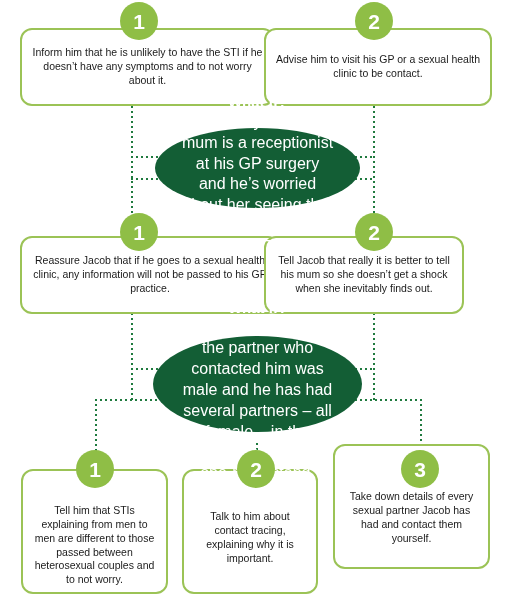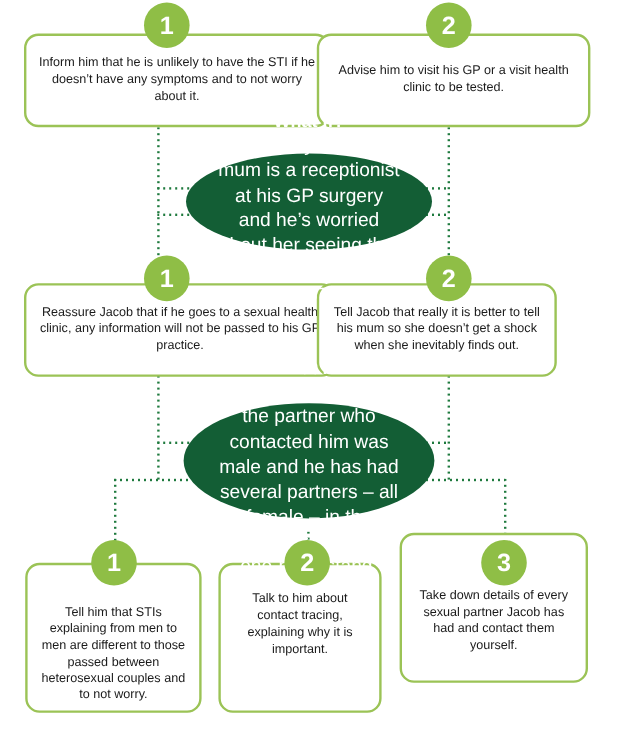--- a/index.html
+++ b/index.html
@@ -128,21 +128,21 @@
   <div class="dot-v" style="left:420px; top:399px; height:58px;"></div>
 
   <div class="opt-box" style="left:20px; top:28px; width:255px; height:78px;">
     <div class="opt-text">Inform him that he is unlikely to have the STI if he doesn’t have any symptoms and to not worry about it.</div>
   </div>
   <div class="badge" style="left:120px; top:2px;">
     <span>1</span>
   </div>
 
   <div class="opt-box" style="left:264px; top:28px; width:228px; height:78px;">
-    <div class="opt-text">Advise him to visit his GP or a visit health clinic to be tested.</div>
+    <div class="opt-text">Advise him to visit his GP or a sexual health clinic to be contact.</div>
   </div>
   <div class="badge" style="left:355px; top:2px;">
     <span>2</span>
   </div>
 
   <div class="whatif" style="left:155px; top:128px; width:205px; height:80px;">
     <div class="wi-title">What if?</div>
     <div class="wi-body">Jacob says that his mum is a receptionist at his GP surgery and he’s worried about her seeing that he’s been tested for an STI.</div>
   </div>
 
@@ -166,21 +166,21 @@
   </div>
 
   <div class="opt-box align-top" style="left:21px; top:469px; width:147px; height:125px;">
     <div class="opt-text" style="margin-top:27px;">Tell him that STIs explaining from men to men are different to those passed between heterosexual couples and to not worry.</div>
   </div>
   <div class="badge" style="left:76px; top:450px;">
     <span>1</span>
   </div>
 
   <div class="opt-box align-top" style="left:182px; top:469px; width:136px; height:125px;">
-    <div class="opt-text" style="margin-top:16px;">Talk to him about contact tracing, explaining why it is important.</div>
+    <div class="opt-text" style="margin-top:33px;">Talk to him about contact tracing, explaining why it is important.</div>
   </div>
   <div class="badge" style="left:237px; top:450px;">
     <span>2</span>
   </div>
 
   <div class="opt-box align-top" style="left:333px; top:444px; width:157px; height:125px;">
     <div class="opt-text" style="margin-top:38px;">Take down details of every sexual partner Jacob has had and contact them yourself.</div>
   </div>
   <div class="badge" style="left:401px; top:450px;">
     <span>3</span>

